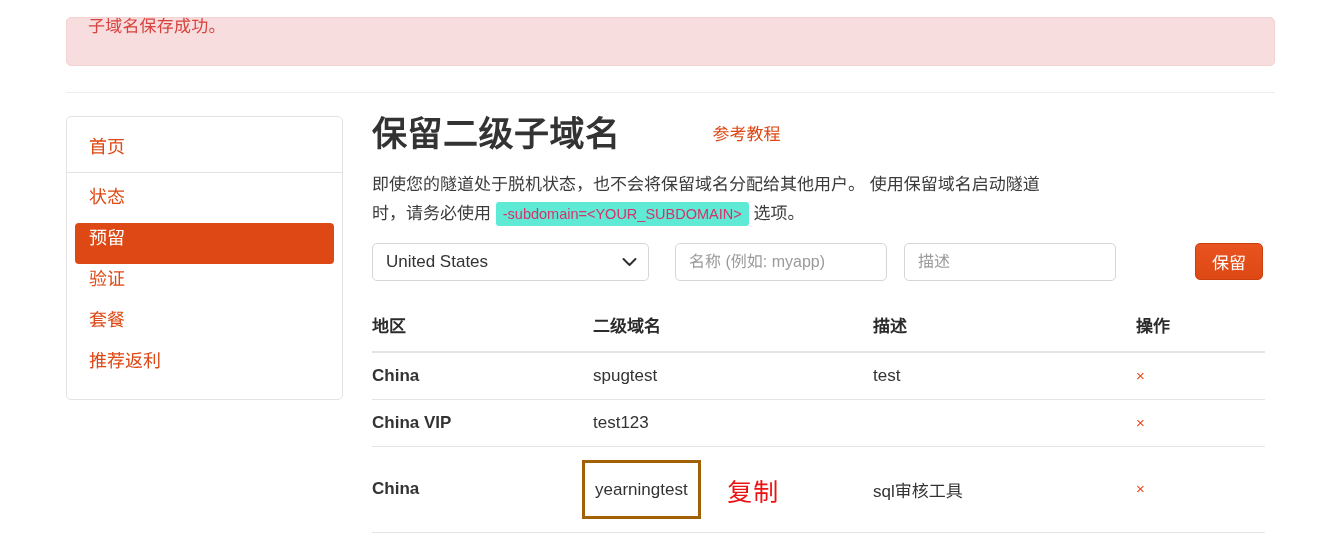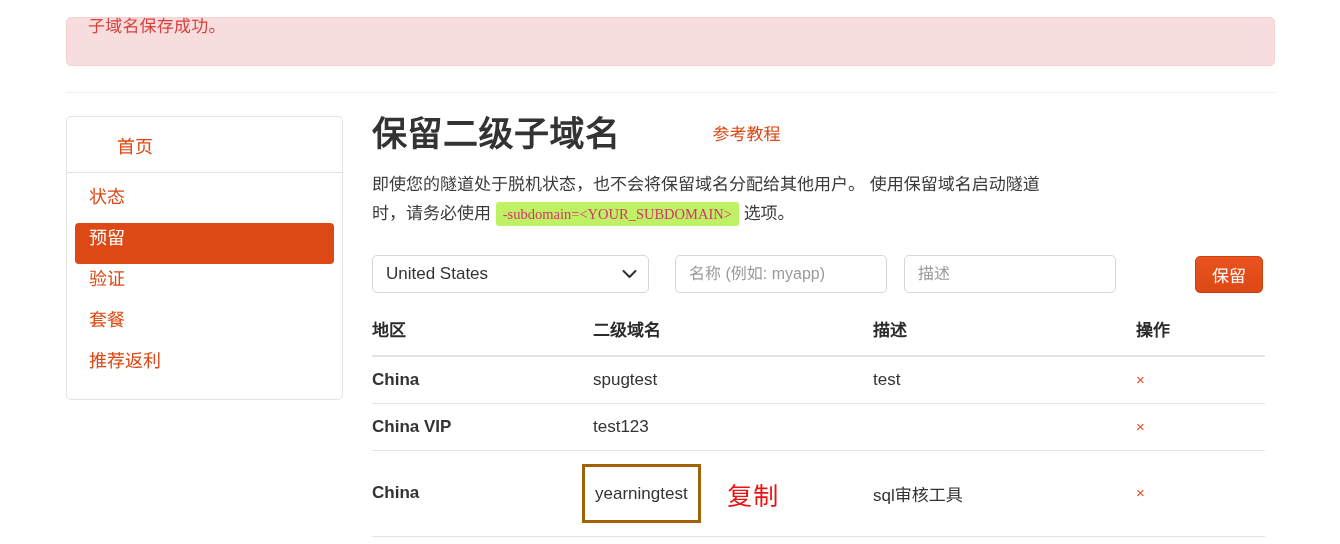--- a/index.html
+++ b/index.html
@@ -56,21 +56,20 @@
   .sidebar-header {
     height: 56px;
     display: flex;
     align-items: center;
     padding-left: 22px;
     border-bottom: 1px solid #e3e3e3;
   }
   .sidebar-header-label {
     color: #dd4814;
     font-size: 18px;
-    margin-left: 28px;
   }
   .sidebar-list {
     padding: 9px 8px 12px 8px;
   }
   .sidebar-item {
     height: 41px;
     display: flex;
     align-items: flex-start;
     padding-left: 14px;
     border-radius: 4px;
@@ -111,34 +110,34 @@
     cursor: pointer;
   }
   .desc {
     margin: 14px 0 0 0;
     font-size: 17px;
     color: #3b3b3b;
     line-height: 1.72;
     max-width: 700px;
   }
   code.snippet {
-    font-family: Liberation Serif, serif;
+    font-family: Liberation Sans, sans-serif;
     font-size: 14.5px;
     color: #d6336c;
-    background: #bef264;
+    background: #5eead4;
     border-radius: 3px;
     padding: 4px 7px;
     white-space: nowrap;
   }
 
   
   .form-row {
-    margin-top: 26px;
-    display: flex;
-    align-items: flex-end;
+    margin-top: 14px;
+    display: flex;
+    align-items: center;
   }
   .select-wrap { position: relative; }
   .country-select {
     width: 277px; height: 38px;
     border: 1px solid #d6d6d6;
     border-radius: 5px;
     background: #ffffff;
     font-size: 17px;
     color: #333333;
     padding: 0 34px 0 13px;
@@ -175,21 +174,21 @@
     border: 1px solid #c8400f;
     border-radius: 5px;
     color: #ffffff;
     font-size: 17px;
     cursor: pointer;
     font-family: "Liberation Sans", "DejaVu Sans", sans-serif;
   }
 
   
   .table {
-    margin-top: 23px;
+    margin-top: 31px;
     width: 893px;
     border-collapse: collapse;
   }
   .table th {
     text-align: left;
     font-size: 17px;
     font-weight: bold;
     color: #2b2b2b;
     padding: 0 0 14px 0;
     border-bottom: 2px solid #e4e4e4;

